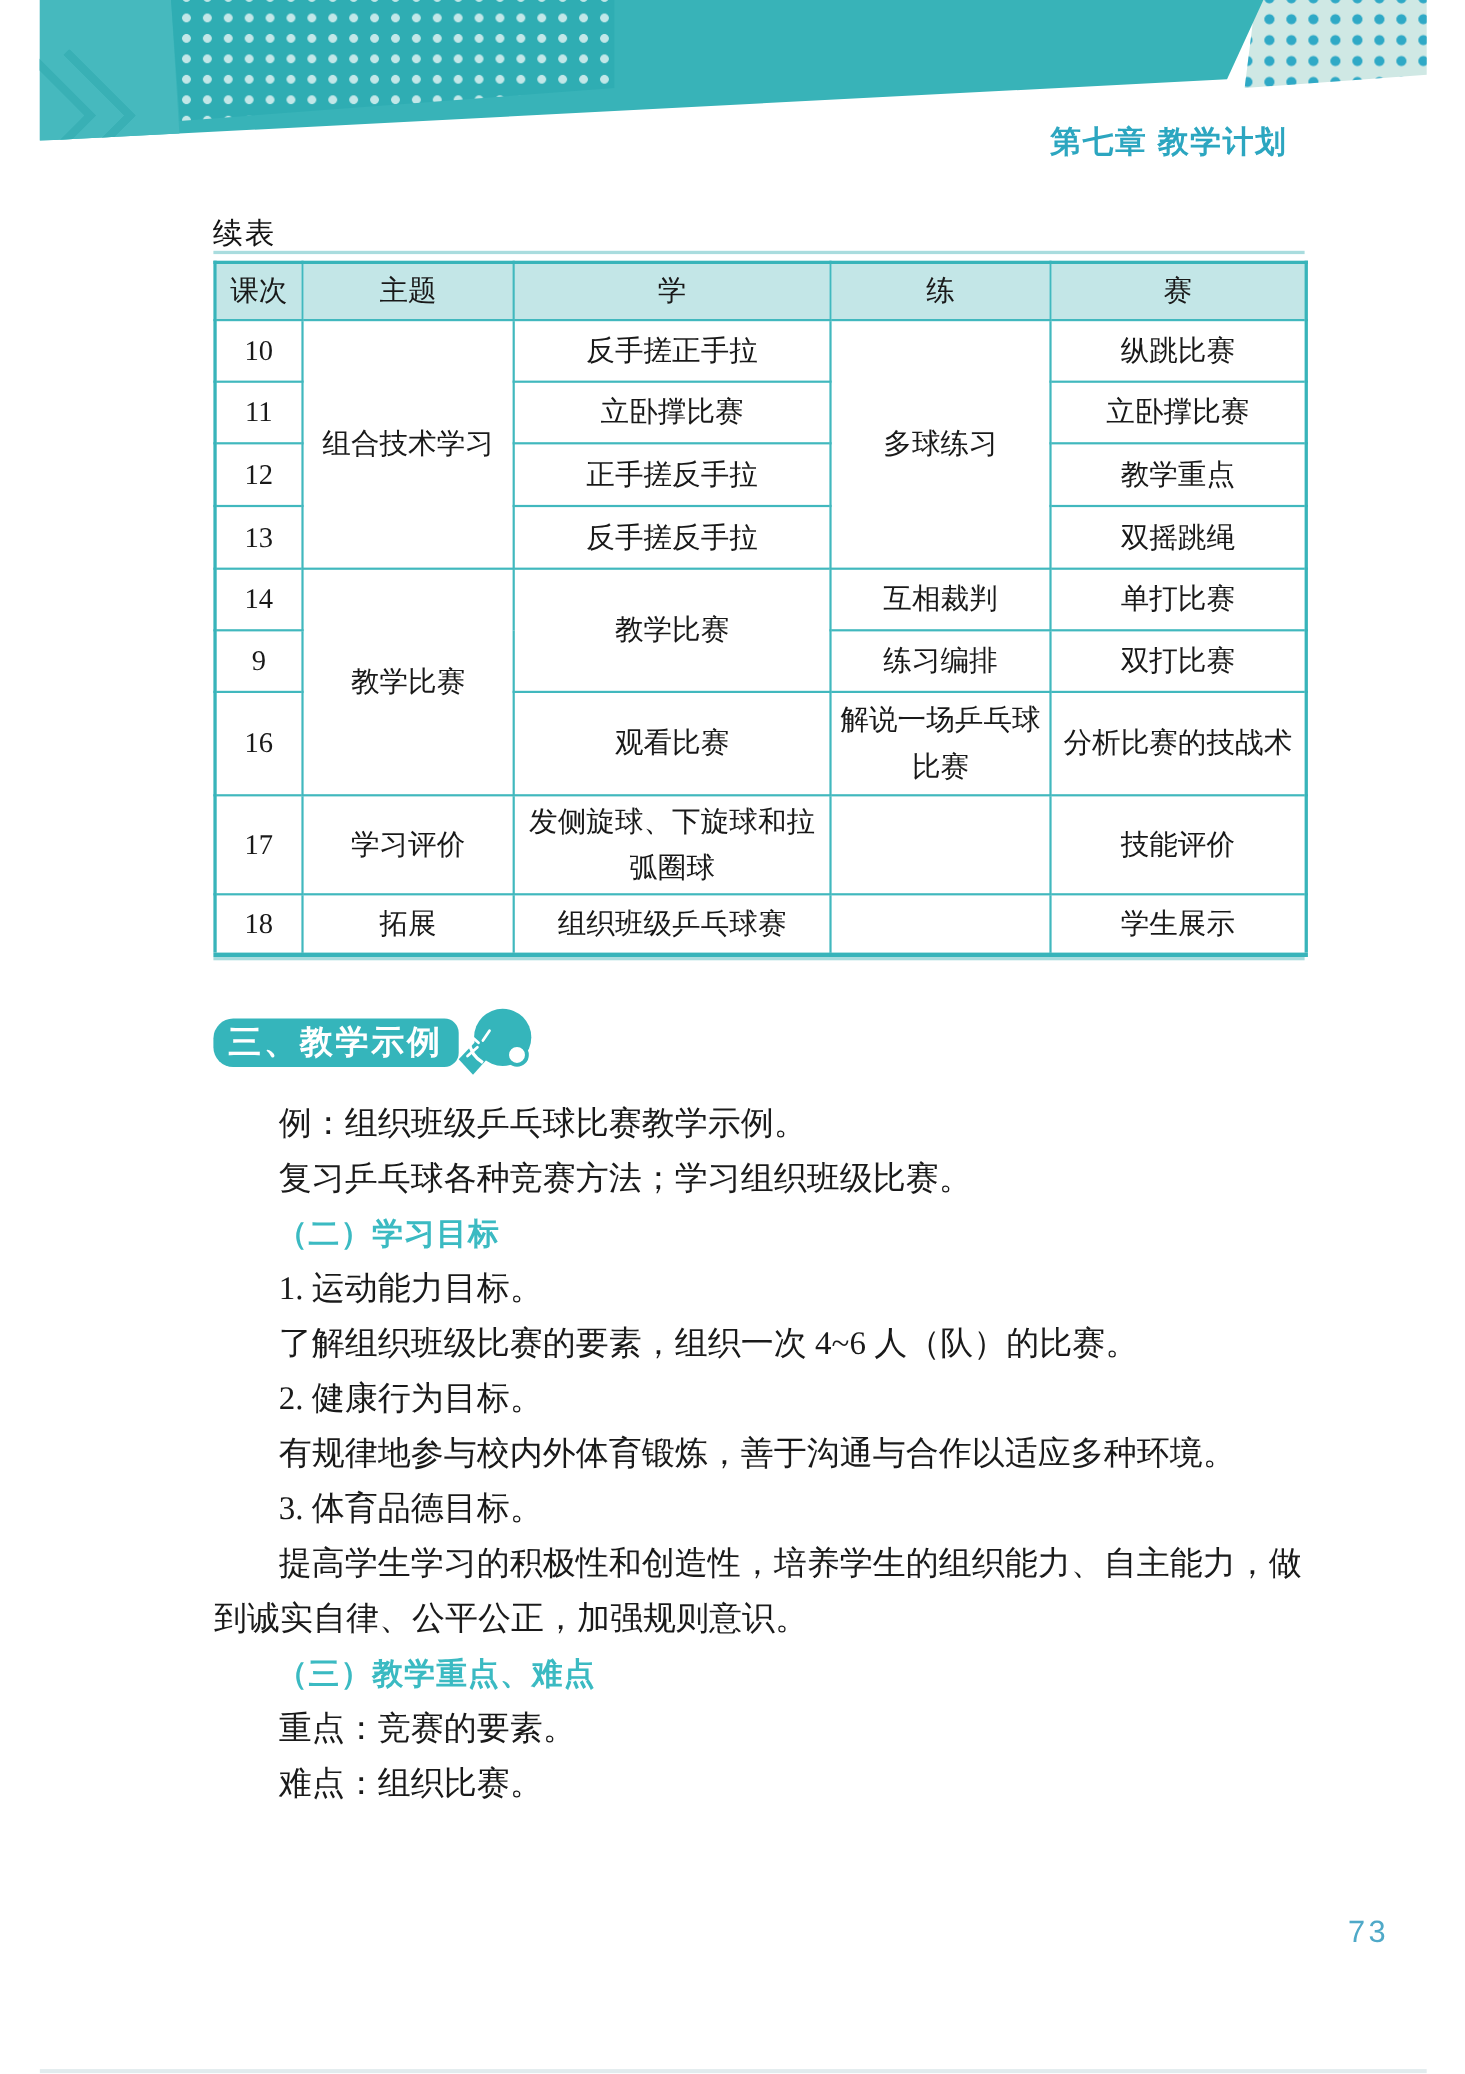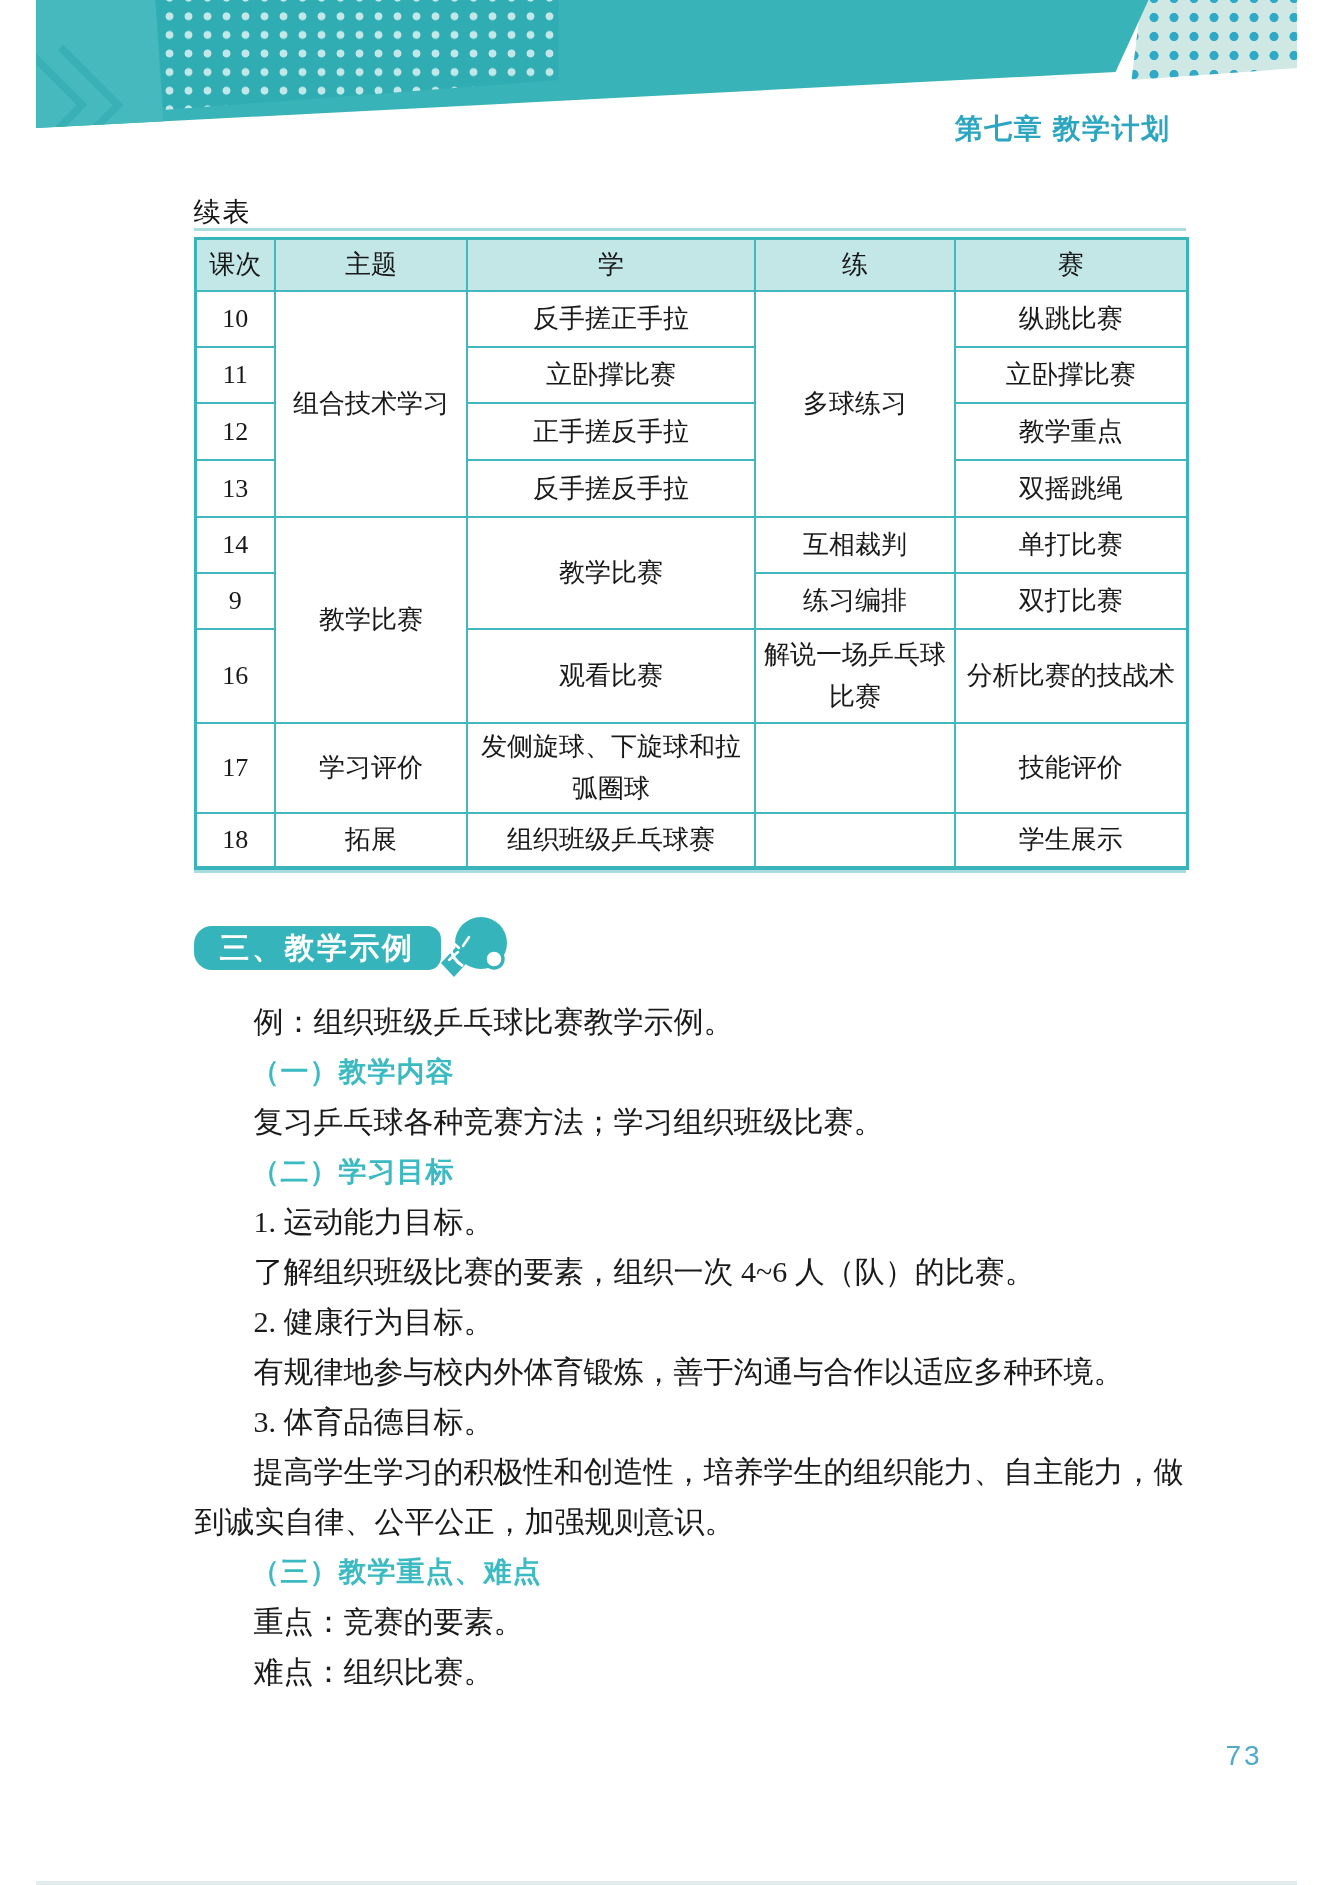--- a/index.html
+++ b/index.html
@@ -69,21 +69,21 @@
     padding:2px 8px; line-height:42px; overflow:hidden;
   }
   table.sched thead th { background:#c3e6e7; height:46px; line-height:46px; }
   tr.h56 { height:56px; } tr.h57 { height:57px; } tr.h55 { height:55px; }
   tr.h94 { height:94px; } tr.h90 { height:90px; }
   td.leftcell { text-align:left; padding-left:10px; }
   
   .section-pill { position:absolute; left:158px; top:926px; display:flex; align-items:flex-start; }
   .pill-body {
     height:44px; line-height:44px; background:#35b5bb; color:#ffffff;
-    border-radius:18px 13px 13px 18px; padding:0 26px;
+    border-radius:18px 13px 13px 18px; padding:0 14px;
     font-family:"Liberation Sans","DejaVu Sans",sans-serif;
     font-size:30px; font-weight:700; letter-spacing:2.5px; white-space:nowrap;
   }
   .pill-icon { position:relative; margin-left:-16px; top:-11px; }
   
   .content { position:absolute; left:159px; top:997px; width:1020px; }
   .line { height:50px; line-height:50px; font-size:30px; white-space:nowrap; color:#1a1a1a; }
   .line.indent { padding-left:59px; }
   .line.sub {
     padding-left:57px;
@@ -201,21 +201,20 @@
       <path d="M16 48 L34 29 L47 42 L29 62 Z" fill="#35b5bb"></path>
       <circle cx="56" cy="28" r="26" fill="#35b5bb"></circle>
       <path d="M38 51 A26 26 0 0 1 33 10" stroke="#ffffff" stroke-width="3" fill="none"></path>
       <path d="M34 33 L25 25 M33 37 L24 45 M38 31 L44 22" stroke="#ffffff" stroke-width="2.5" stroke-linecap="round" fill="none"></path>
       <circle cx="69" cy="44" r="9" fill="#ffffff" stroke="#35b5bb" stroke-width="3.5"></circle>
     </svg>
   </div>
 
   <div class="content">
     <div class="line indent">例：组织班级乒乓球比赛教学示例。</div>
-    <div class="line sub">（一）教学内容</div>
     <div class="line indent">复习乒乓球各种竞赛方法；学习组织班级比赛。</div>
     <div class="line sub">（二）学习目标</div>
     <div class="line indent">1. 运动能力目标。</div>
     <div class="line indent">了解组织班级比赛的要素，组织一次 4~6 人（队）的比赛。</div>
     <div class="line indent">2. 健康行为目标。</div>
     <div class="line indent">有规律地参与校内外体育锻炼，善于沟通与合作以适应多种环境。</div>
     <div class="line indent">3. 体育品德目标。</div>
     <div class="line indent">提高学生学习的积极性和创造性，培养学生的组织能力、自主能力，做</div>
     <div class="line">到诚实自律、公平公正，加强规则意识。</div>
     <div class="line sub">（三）教学重点、难点</div>

